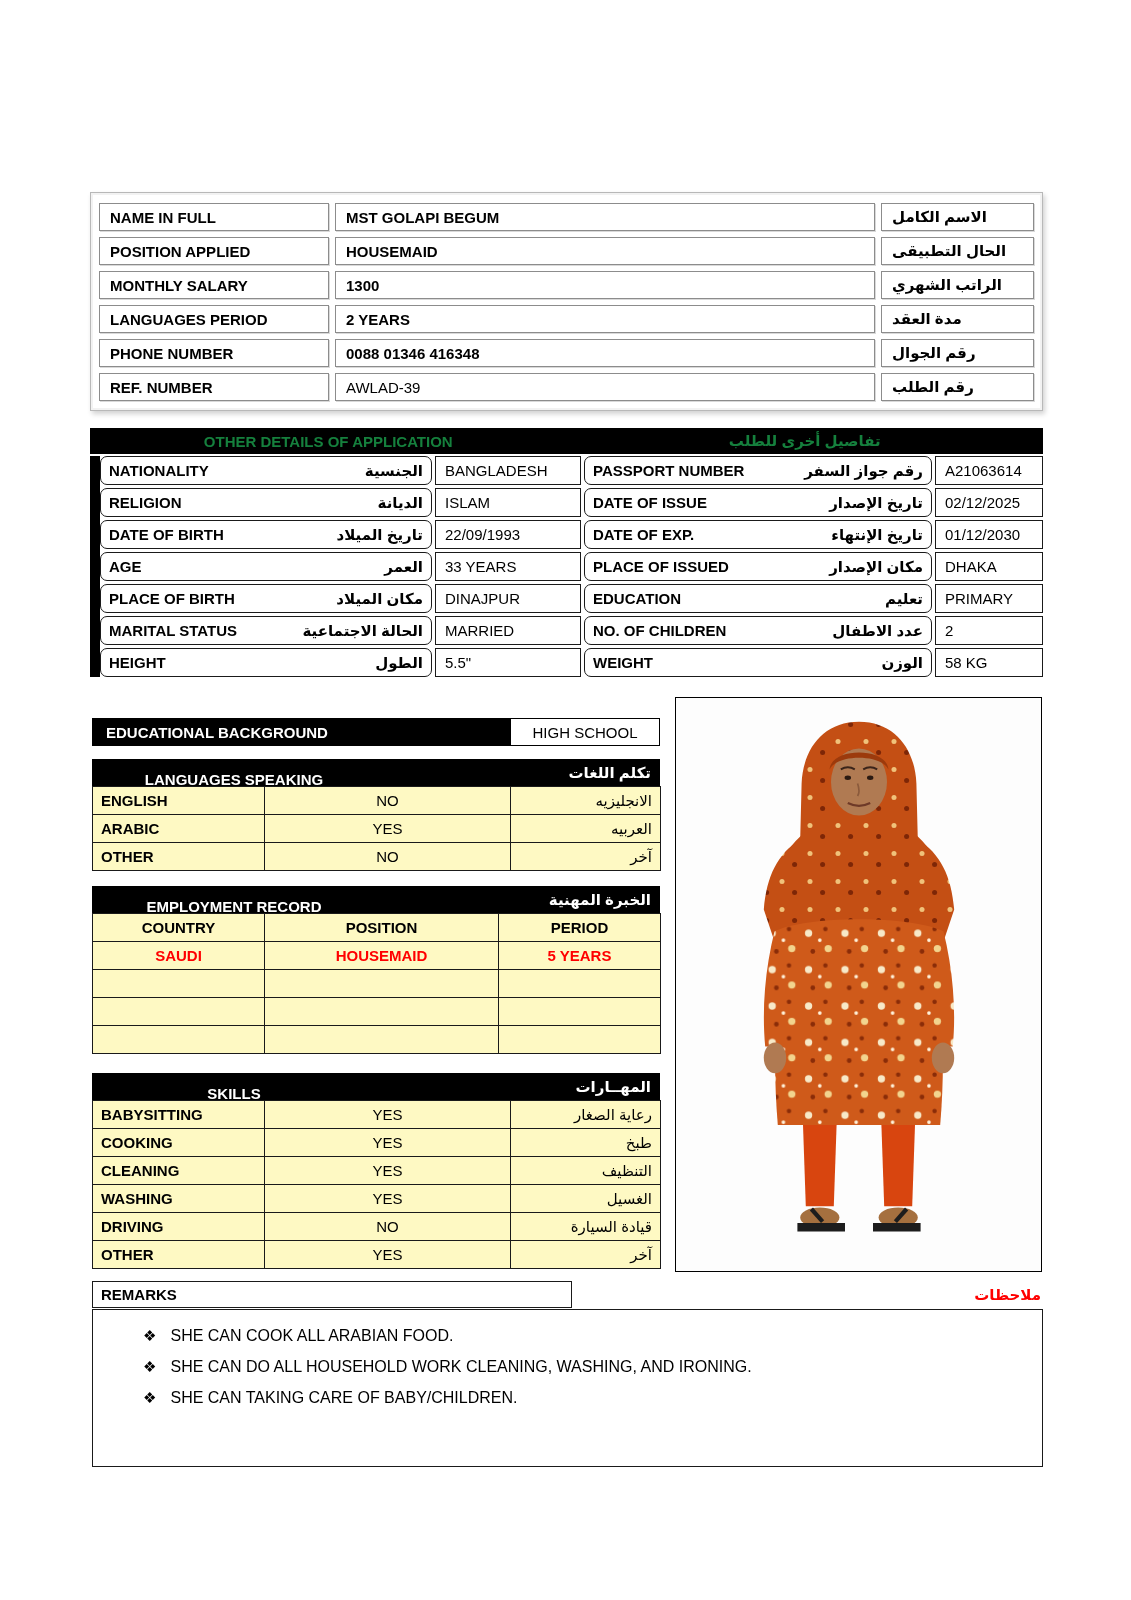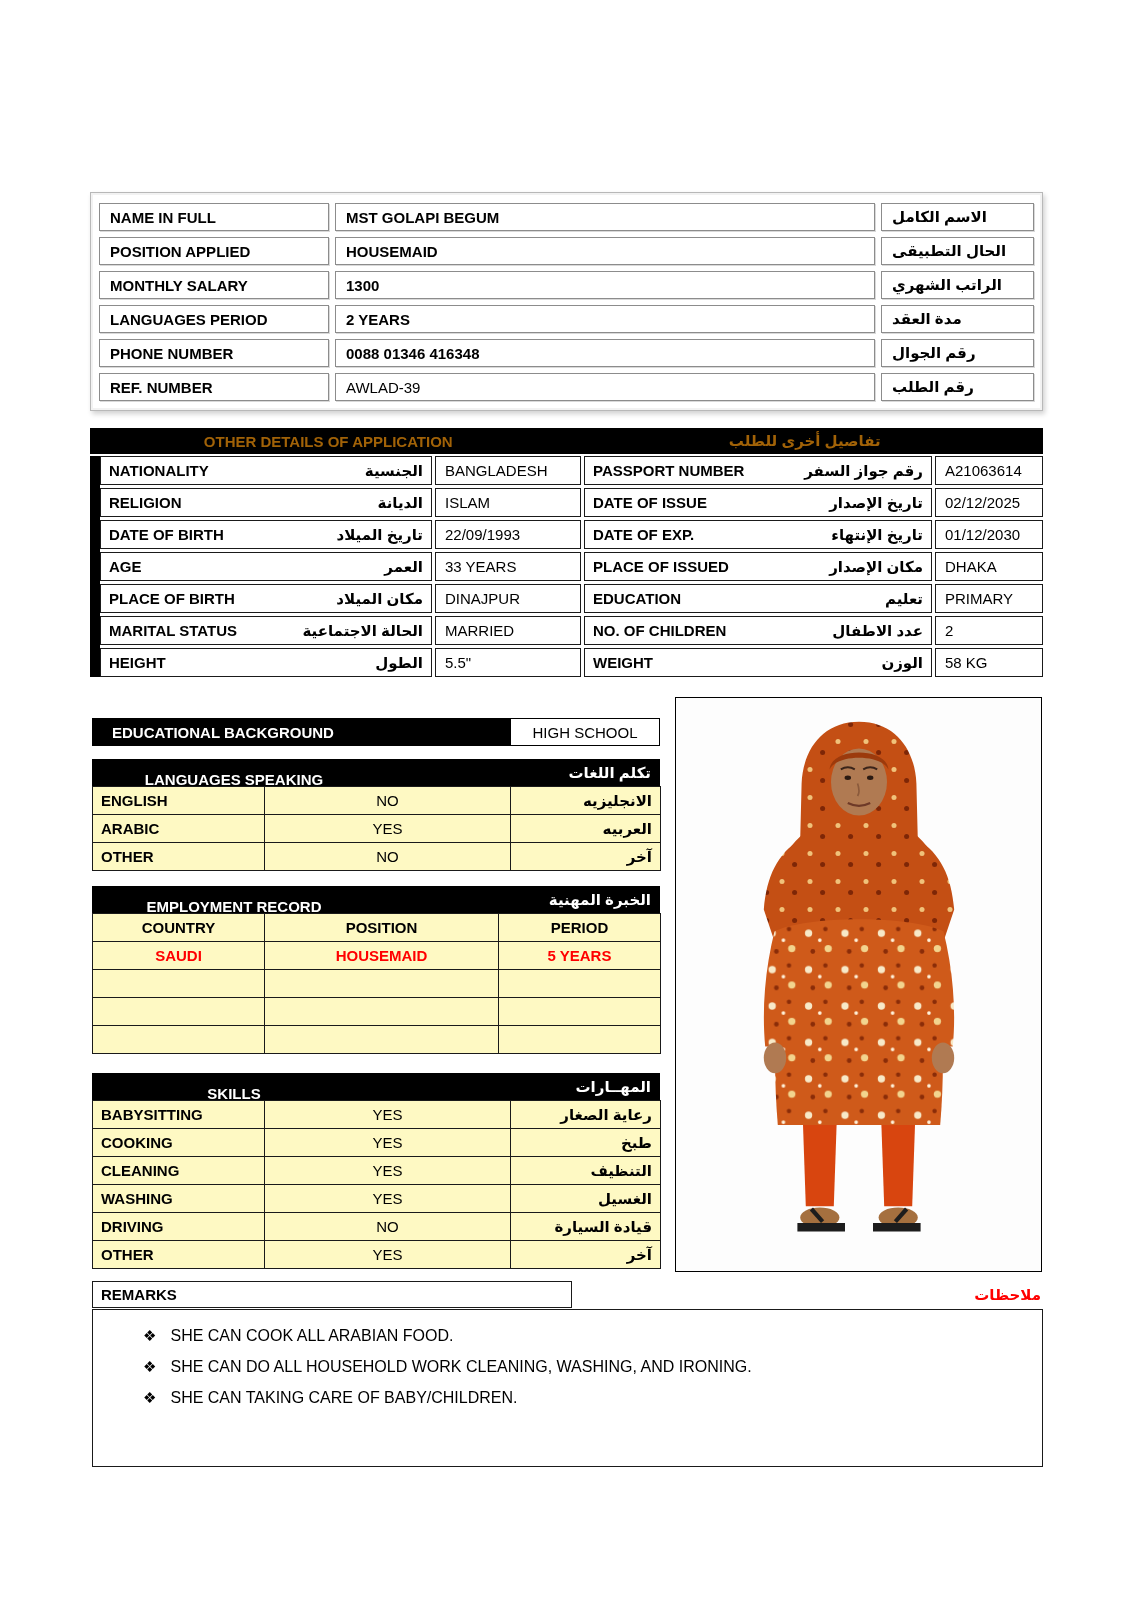--- a/index.html
+++ b/index.html
@@ -30,64 +30,64 @@
     font-size: 15px; font-weight: bold;
     padding: 0 10px;
     background: #fff;
   }
   .top-row .cell.arb { justify-content: flex-end; }
   .top-row .cell.normal { font-weight: normal; }
 
   
   .other-details { position: absolute; left: 90px; top: 428px; width: 953px; }
   .od-header {
-    height: 26px; background: #000; color: #a16207;
+    height: 26px; background: #000; color: #15803d;
     display: flex; align-items: center;
   }
   .od-header .half { flex: 1; text-align: center; font-weight: bold; font-size: 15px; }
   .od-body {
     margin-top: 2px;
     border-left: 10px solid #000;
     display: flex; flex-direction: column; gap: 3px;
   }
   .od-row {
     display: grid; grid-template-columns: 332px 146px 348px 1fr; gap: 0 3px;
     height: 29px;
   }
   .od-row > div { border: 1px solid #1a1a1a; display: flex; align-items: center; background: #fff; }
-  .od-label { justify-content: space-between; padding: 0 8px; font-size: 15px; font-weight: bold; }
+  .od-label { justify-content: space-between; padding: 0 8px; font-size: 15px; font-weight: bold; border-radius: 7px; }
   .od-value { padding: 0 9px; font-size: 15px; }
 
   
   .bar {
     height: 27px; background: #000; color: #fff; position: relative;
     font-size: 15px; font-weight: bold;
   }
   .bar .en-c { position: absolute; left: 0; width: 50%; top: 0; height: 40px;
                display: flex; align-items: center; justify-content: center; }
   .bar .ar-r { position: absolute; right: 9px; top: 0; height: 27px;
                display: flex; align-items: center; text-align: center; }
 
   
   .edu { position: absolute; left: 92px; top: 718px; width: 568px; height: 28px; display: flex; }
   .edu .edu-bar { flex: 1; background: #000; color: #fff; font-weight: bold; font-size: 15px;
-                  display: flex; align-items: center; padding-left: 20px; }
+                  display: flex; align-items: center; padding-left: 14px; }
   .edu .edu-val { width: 150px; background: #fff; border: 1px solid #000;
                   display: flex; align-items: center; justify-content: center; font-size: 15px; }
 
   
   .sect { position: absolute; left: 92px; width: 568px; }
   .sect-lang { top: 759px; }
   .sect-emp  { top: 886px; }
   .sect-skill{ top: 1073px; }
   table.mini { border-collapse: collapse; width: 568px; table-layout: fixed; margin-top: 0; }
   table.mini td { border: 1px solid #1a1a1a; height: 28px; font-size: 15px; padding: 0 8px; background: #fef9c3; }
   td.lbl { font-weight: bold; }
   td.val { text-align: center; }
-  td.arb { text-align: right; font-weight: bold; }
+  td.arb { text-align: right; font-weight: normal; }
   td.ch  { text-align: center; font-weight: bold; }
   tr.red td { color: #ff0000; font-weight: bold; text-align: center; }
   tr.red td:first-child, tr.red td { font-weight: bold; }
 
   
   .remarks-h { position: absolute; left: 92px; top: 1281px; width: 951px; height: 27px;
                display: flex; justify-content: space-between; align-items: center; }
   .remarks-cell { width: 480px; height: 27px; border: 1px solid #1a1a1a;
                   display: flex; align-items: center; padding-left: 8px;
                   font-weight: bold; font-size: 15px; background: #fff; }

